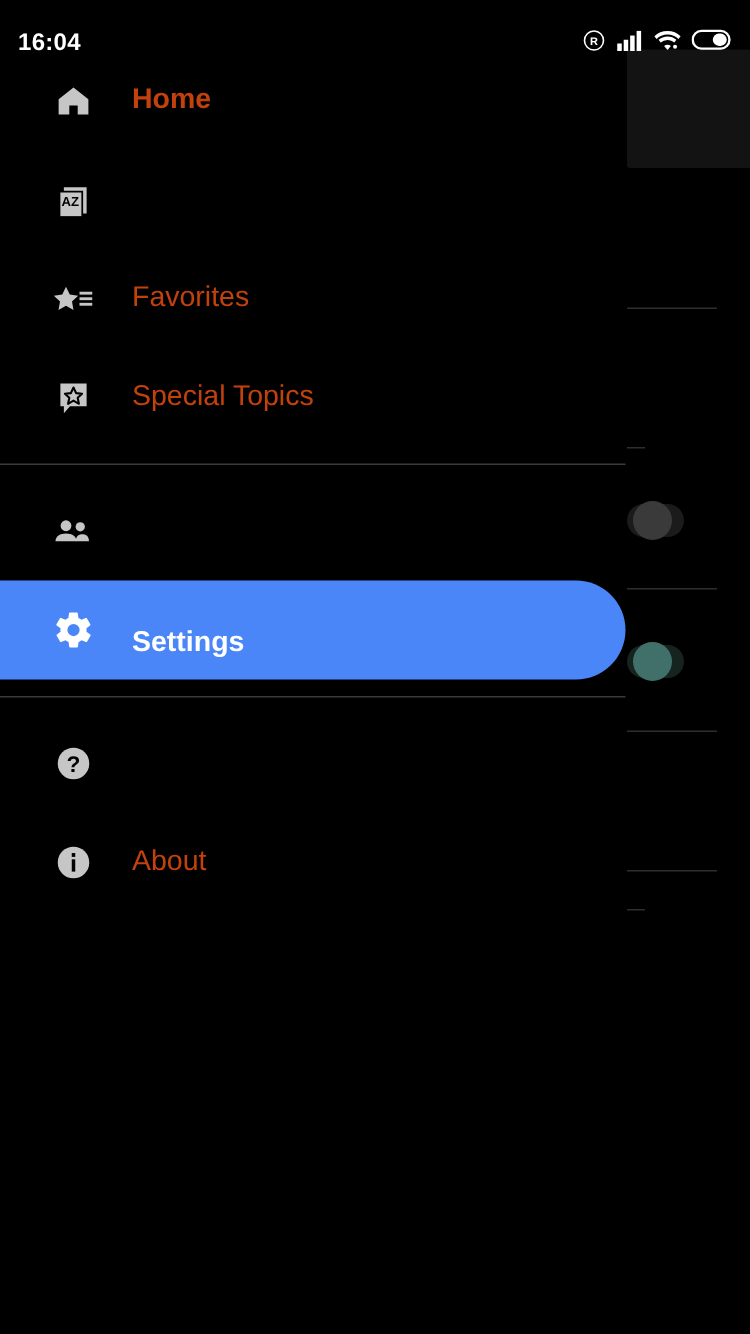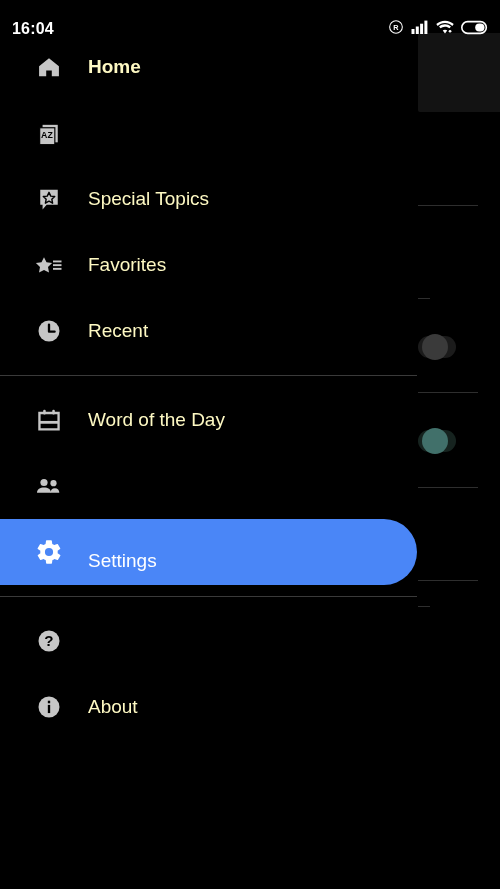--- a/index.html
+++ b/index.html
@@ -105,35 +105,35 @@
     width: 34px;
     margin-left: 32px;
     display: flex;
     align-items: flex-start;
     justify-content: center;
     flex: none;
   }
   .nav-item .nav-label {
     margin-left: 22px;
     font-size: 19px;
-    color: #fef9c3;
+    color: #c2410c;
     white-space: nowrap;
   }
   .nav-item.selected-bold .nav-label {
     font-weight: bold;
   }
   .nav-item.active {
     background: #4a86f7;
     border-top-right-radius: 33px;
     border-bottom-right-radius: 33px;
     width: 417px;
   }
   .nav-item.active .nav-label {
     color: #ffffff;
-    font-weight: normal;
+    font-weight: bold;
     margin-top: 18px;
   }
   .nav-divider {
     width: 417px;
     height: 1px;
     background: #3a3a3a;
     margin: 11px 0 11px 0;
   }
   .icon-svg { display: block; }
 </style>
@@ -174,67 +174,47 @@
       </div>
 
       <div class="nav-item">
         <span class="icon-wrap">
           <svg class="icon-svg" width="28" height="28" viewBox="0 0 24 24">
             <rect x="6.5" y="5" width="13" height="15" fill="#c6c6c6"></rect>
             <rect x="4" y="7.5" width="13" height="14.5" fill="#c6c6c6" stroke="#000" stroke-width="1"></rect>
             <text x="10.2" y="16" font-family="Liberation Sans, sans-serif" font-size="7.5" font-weight="bold" fill="#000000" text-anchor="middle">AZ</text>
           </svg>
         </span>
-      </div>
-
-      <div class="nav-item">
-        <span class="icon-wrap">
-          <svg class="icon-svg" width="28" height="28" viewBox="0 0 24 24">
-            <path d="M4.5 4h15v13h-9.5l-3.5 4v-4h-2z" fill="#c6c6c6"></path>
-            <path d="M12 6.3l1.5 3.2 3.4.4-2.5 2.3.7 3.4-3.1-1.8-3.1 1.8.7-3.4-2.5-2.3 3.4-.4z" fill="none" stroke="#000000" stroke-width="1.2" stroke-linejoin="round"></path>
-          </svg>
-        </span>
-        <span class="nav-label">Special Topics</span>
       </div>
 
       <div class="nav-item">
         <span class="icon-wrap">
           <svg class="icon-svg" width="30" height="28" viewBox="0 0 30 24">
             <path d="M10 4.2l2.5 5.1 5.6.8-4.1 3.9 1 5.6-5-2.7-5 2.7 1-5.6-4.1-3.9 5.6-.8z" fill="#c6c6c6"></path>
             <rect x="19" y="7.5" width="8.5" height="1.9" fill="#c6c6c6"></rect>
             <rect x="19" y="11.2" width="8.5" height="1.9" fill="#c6c6c6"></rect>
             <rect x="19" y="14.9" width="8.5" height="1.9" fill="#c6c6c6"></rect>
           </svg>
         </span>
         <span class="nav-label">Favorites</span>
       </div>
 
       <div class="nav-item">
         <span class="icon-wrap">
           <svg class="icon-svg" width="28" height="28" viewBox="0 0 24 24">
-            <circle cx="12" cy="12" r="9" fill="#c6c6c6"></circle>
-            <path d="M12 6.5v6h4.8" fill="none" stroke="#000000" stroke-width="2" stroke-linecap="round" stroke-linejoin="round"></path>
-          </svg>
-        </span>
-        <span class="nav-label">Recent</span>
-      </div>
+            <path d="M4.5 4h15v13h-9.5l-3.5 4v-4h-2z" fill="#c6c6c6"></path>
+            <path d="M12 6.3l1.5 3.2 3.4.4-2.5 2.3.7 3.4-3.1-1.8-3.1 1.8.7-3.4-2.5-2.3 3.4-.4z" fill="none" stroke="#000000" stroke-width="1.2" stroke-linejoin="round"></path>
+          </svg>
+        </span>
+        <span class="nav-label">Special Topics</span>
+      </div>
+
 
       <div class="nav-divider"></div>
 
-      <div class="nav-item">
-        <span class="icon-wrap">
-          <svg class="icon-svg" width="28" height="28" viewBox="0 0 24 24">
-            <rect x="7" y="3.2" width="2.2" height="4" rx="1" fill="#c6c6c6"></rect>
-            <rect x="14.8" y="3.2" width="2.2" height="4" rx="1" fill="#c6c6c6"></rect>
-            <path d="M3.8 6h16.4v14H3.8z" fill="none" stroke="#c6c6c6" stroke-width="2"></path>
-            <rect x="3.8" y="12.8" width="16.4" height="2.4" fill="#c6c6c6"></rect>
-          </svg>
-        </span>
-        <span class="nav-label">Word of the Day</span>
-      </div>
 
       <div class="nav-item">
         <span class="icon-wrap">
           <svg class="icon-svg" width="30" height="28" viewBox="0 0 30 24">
             <circle cx="10" cy="8.5" r="3.6" fill="#c6c6c6"></circle>
             <circle cx="19.5" cy="9.2" r="3.1" fill="#c6c6c6"></circle>
             <path d="M3 18.8c0-3.4 3.1-5.2 7-5.2s7 1.8 7 5.2z" fill="#c6c6c6"></path>
             <path d="M16.5 18.8c0-2.9 1.6-4.6 4.4-4.6 2.8 0 4.4 1.7 4.4 4.6z" fill="#c6c6c6"></path>
           </svg>
         </span>

